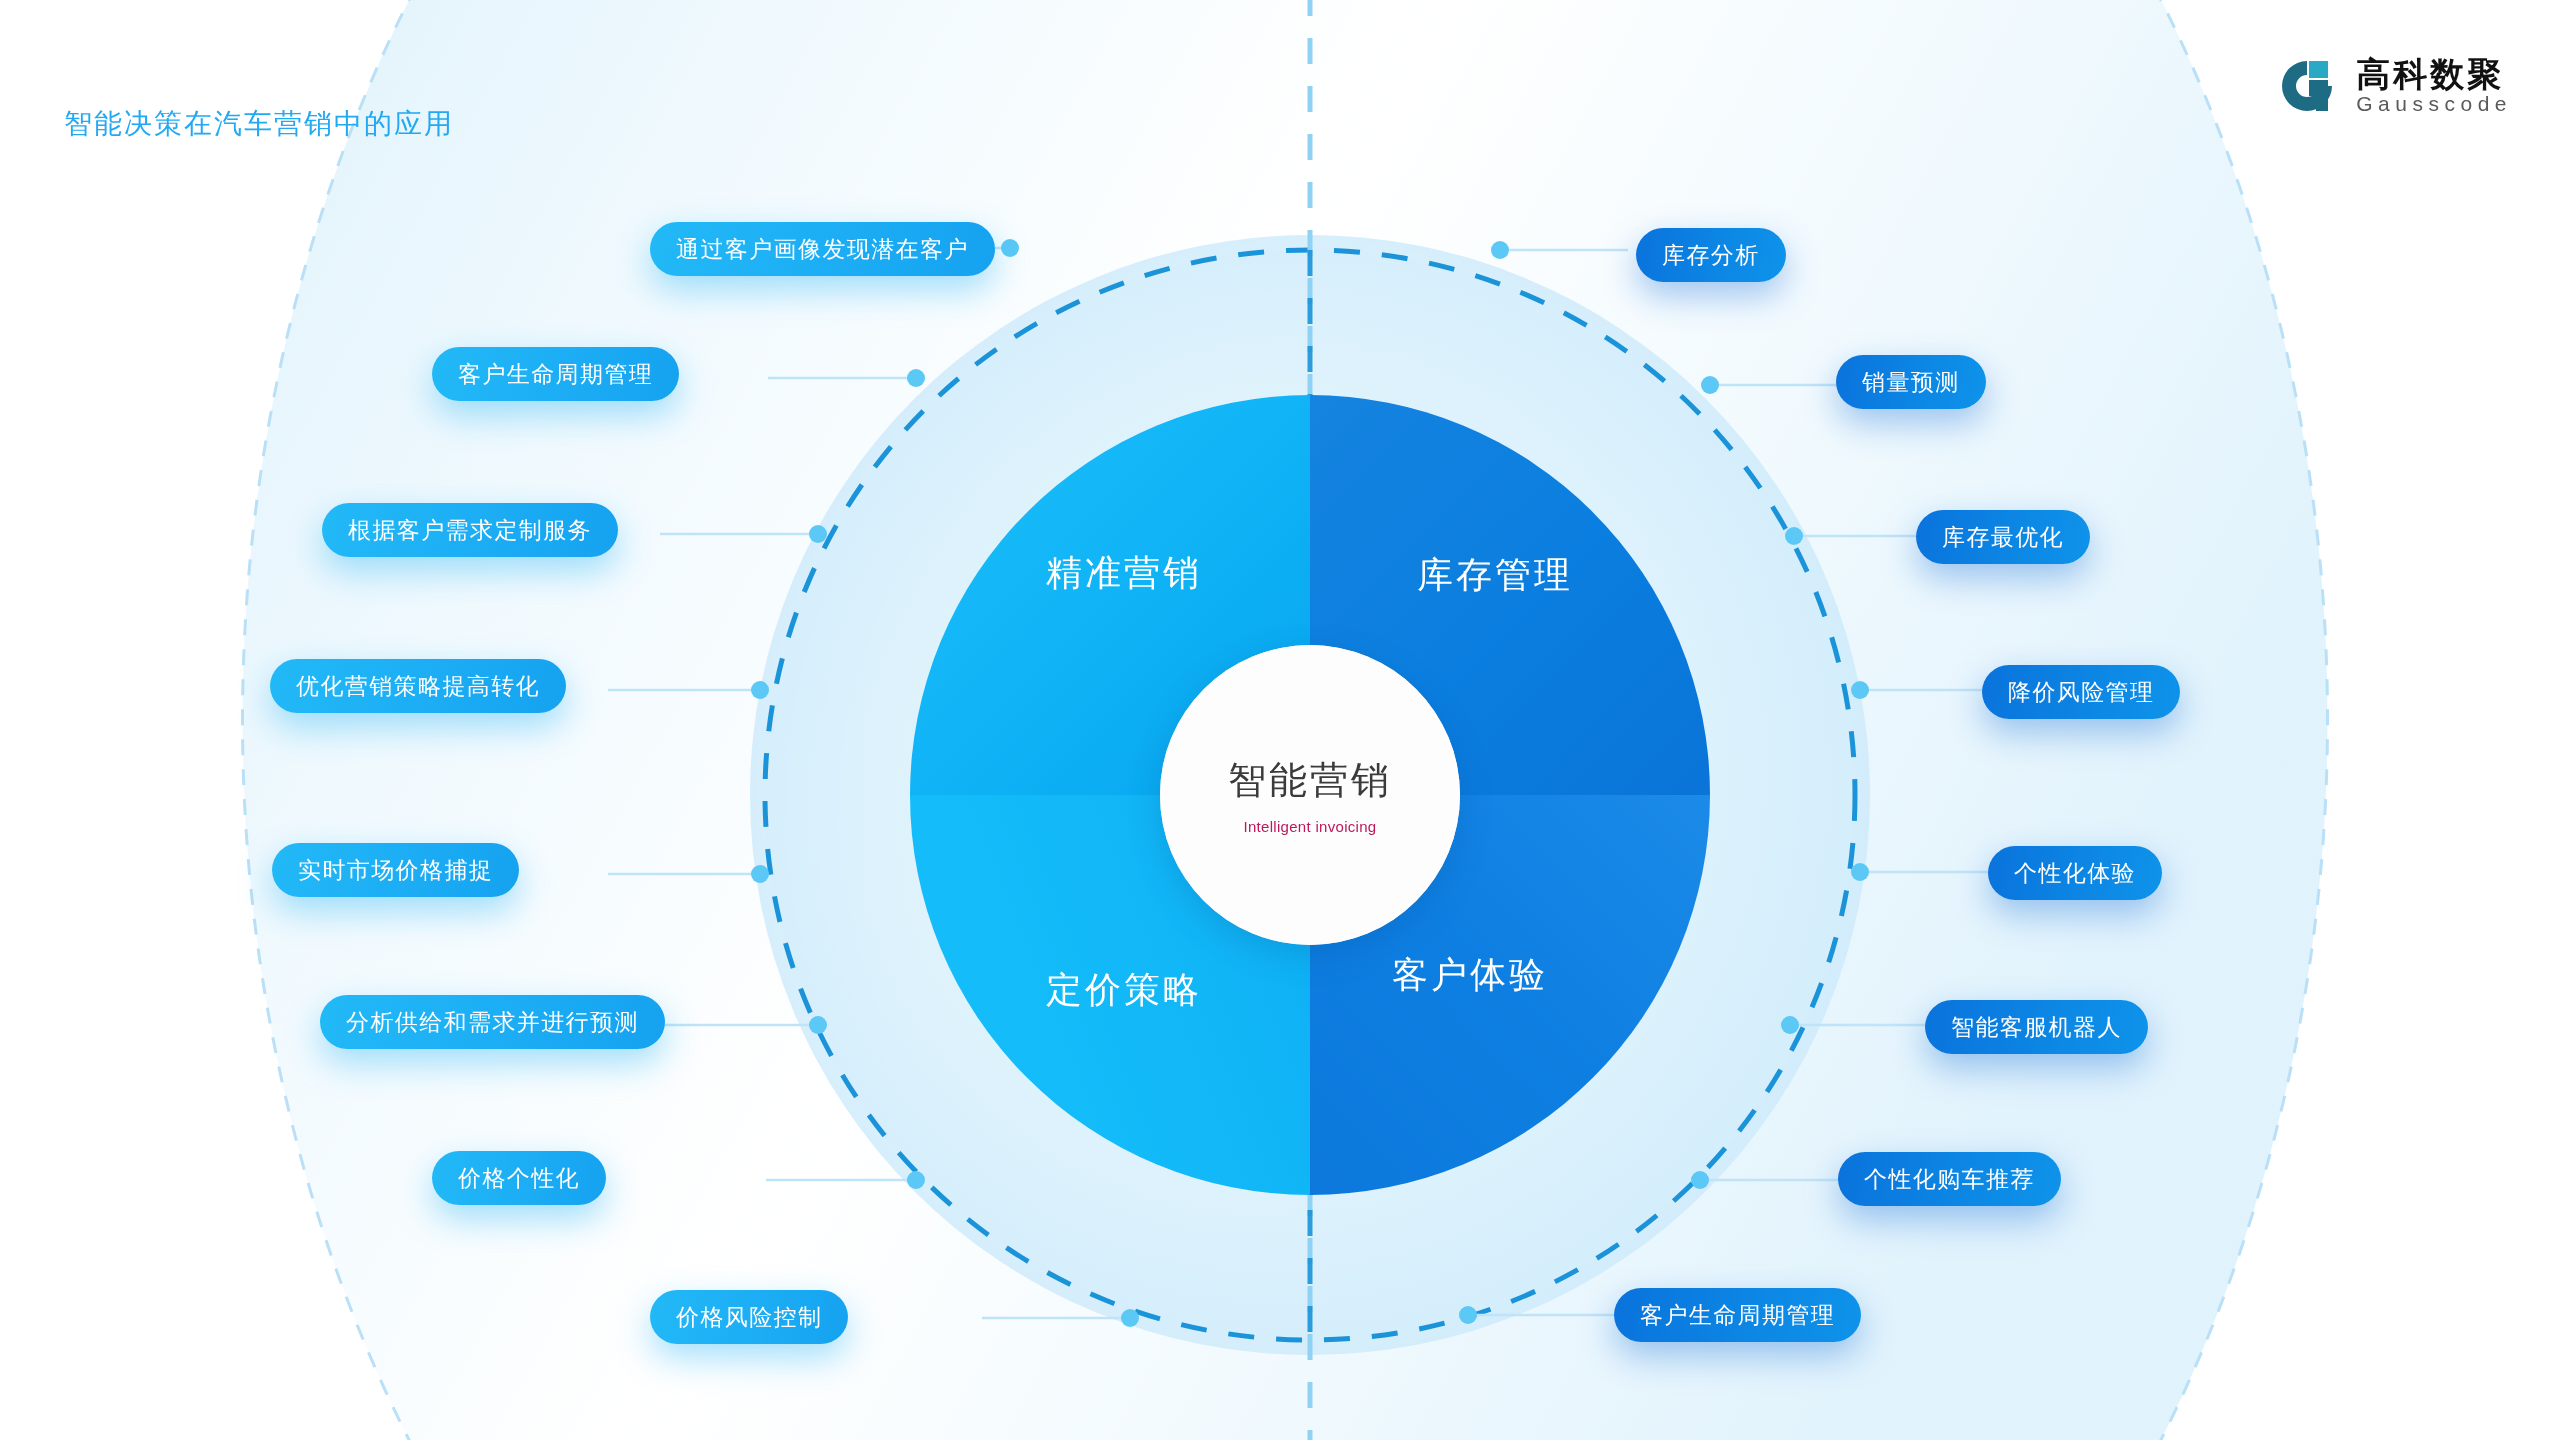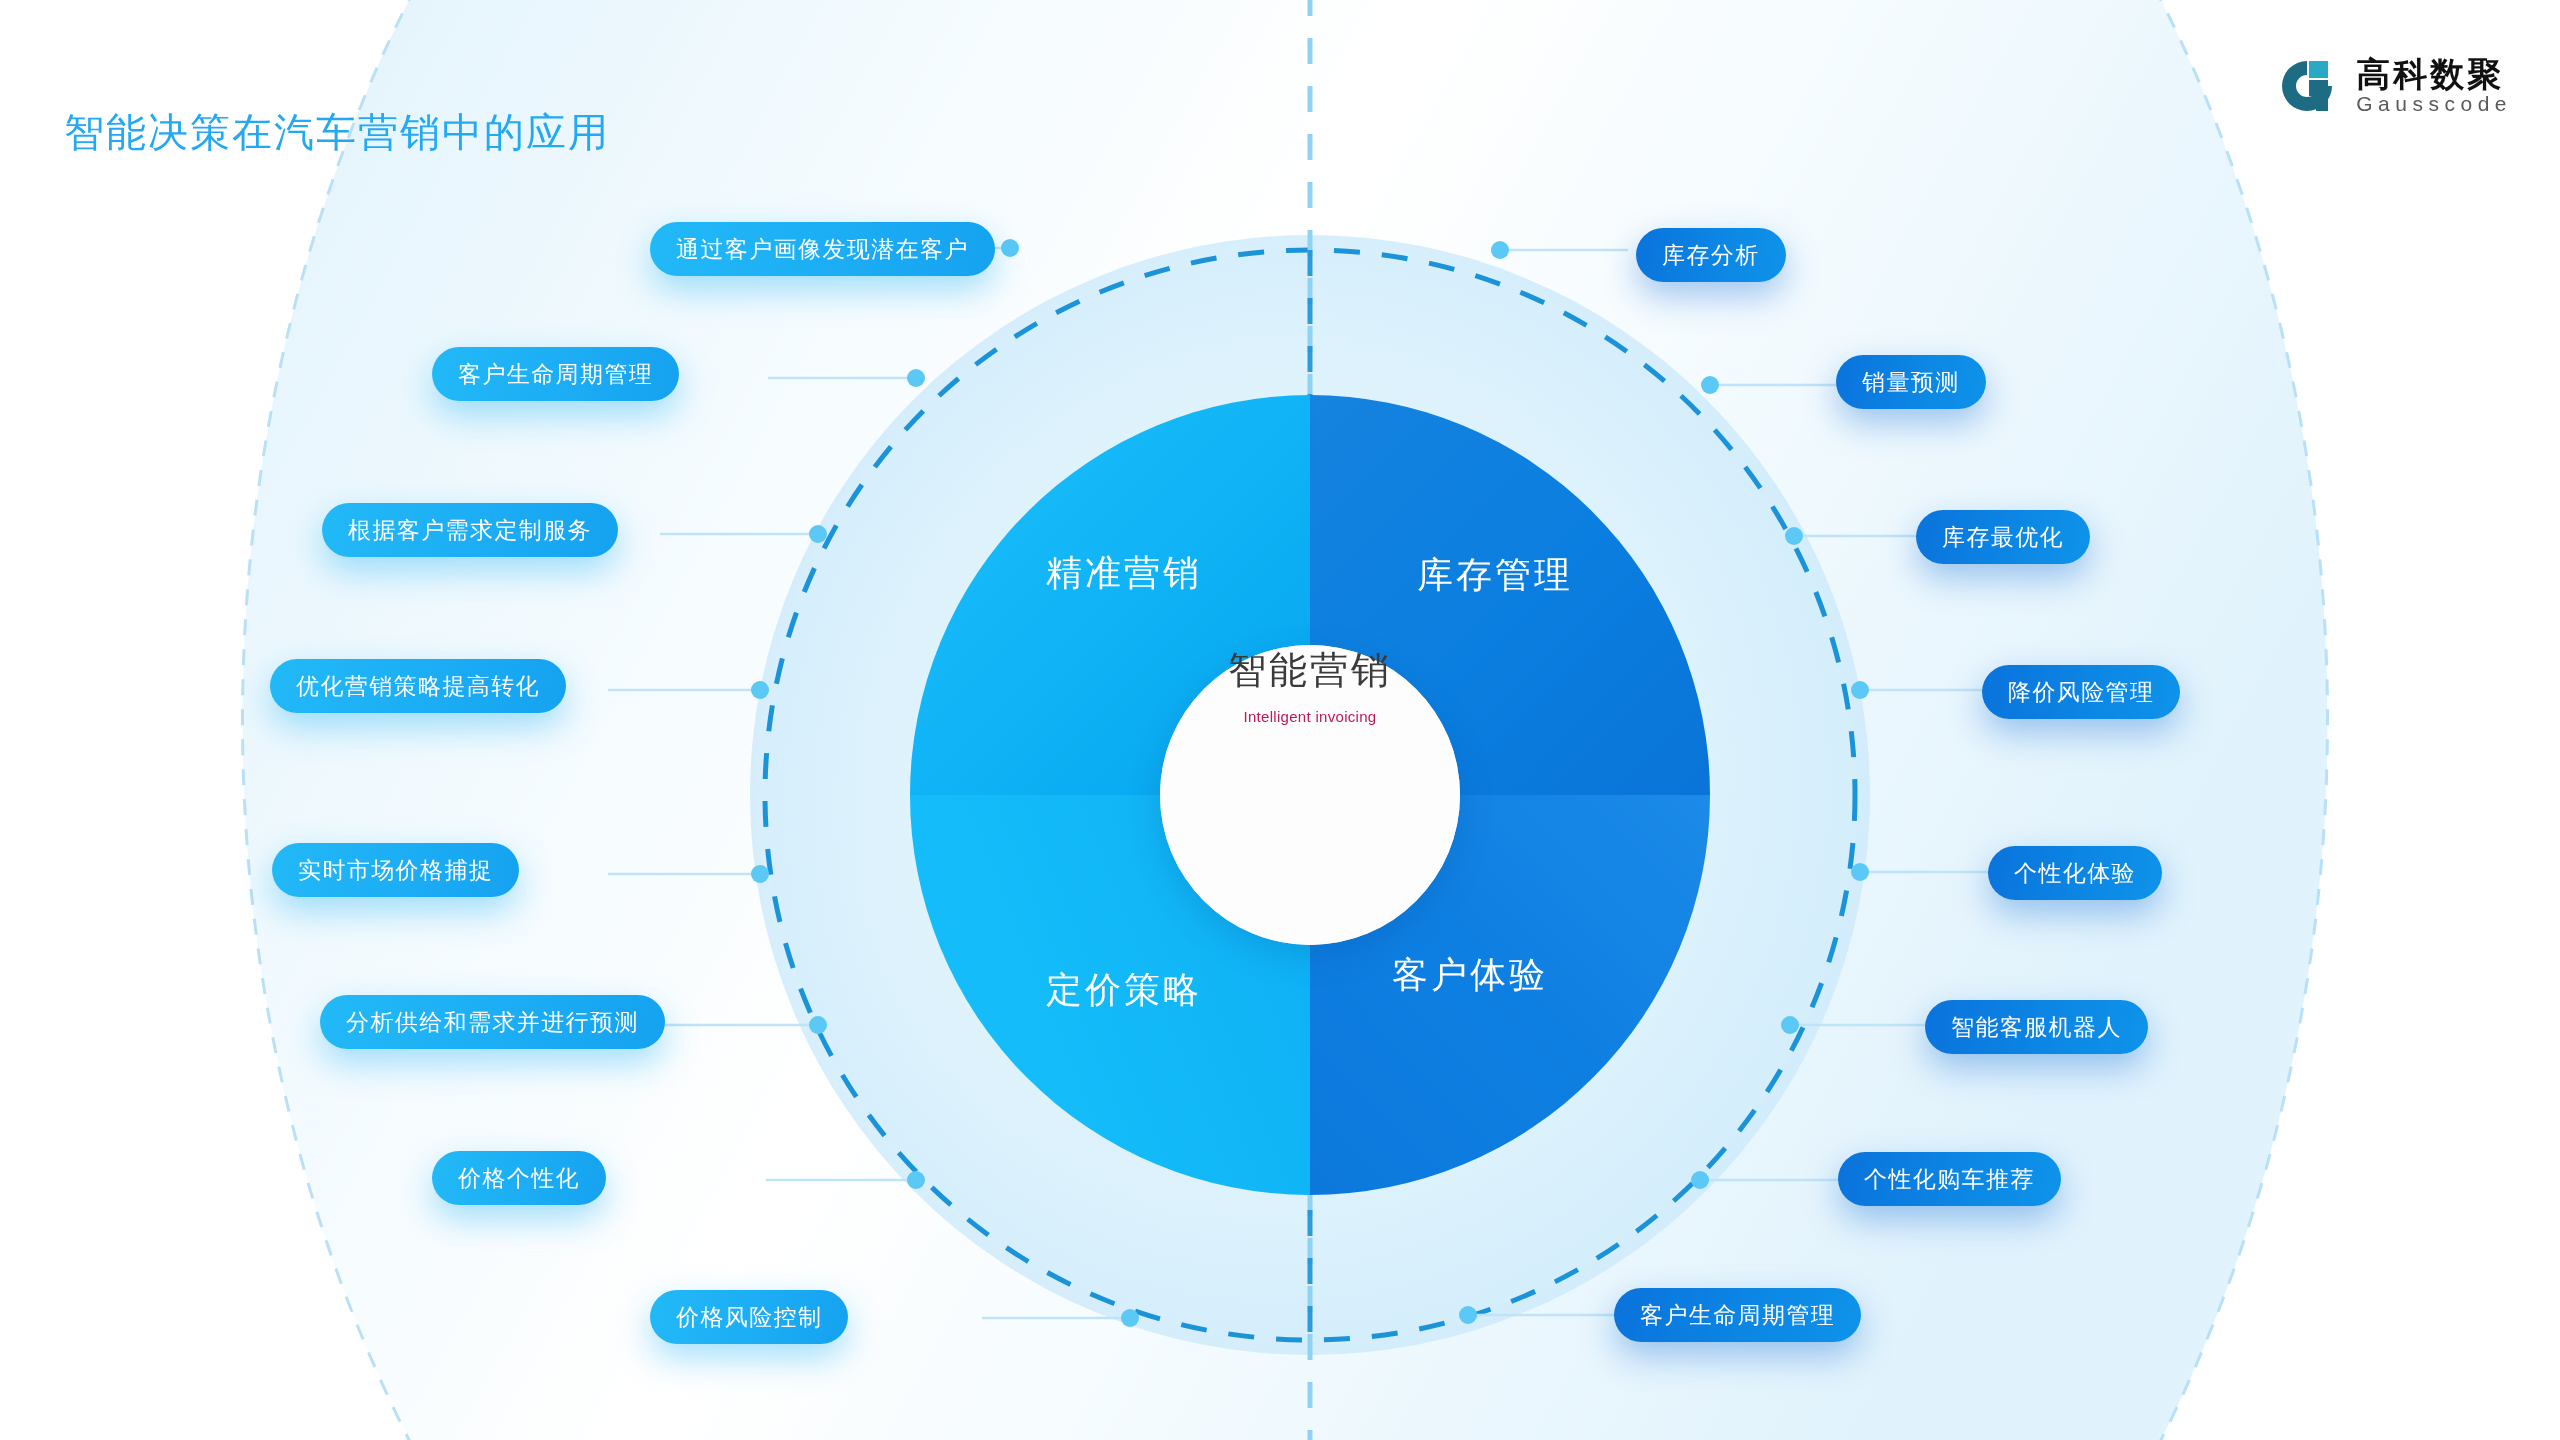--- a/index.html
+++ b/index.html
@@ -7,21 +7,21 @@
     font-family:"Liberation Sans","DejaVu Sans",sans-serif; }
 
   #stage { position:relative; width:2560px; height:1440px; background:#fff; overflow:hidden; }
 
   
   #bg-leaf { position:absolute; left:0; top:0; width:2560px; height:1440px; }
 
   
   #page-title {
     position:absolute; left:64px; top:105px;
-    font-size:40px; color:#23a9f2; letter-spacing:2px; white-space:nowrap;
+    font-size:28px; color:#23a9f2; letter-spacing:2px; white-space:nowrap;
   }
 
   #brand-logo { position:absolute; right:48px; top:55px; display:flex; align-items:center; gap:18px; }
   #brand-mark { width:62px; height:62px; position:relative; }
   #brand-text { display:flex; flex-direction:column; justify-content:center; }
   #brand-cn { font-size:34px; font-weight:bold; color:#111; letter-spacing:3px; line-height:1.08; }
   #brand-en { font-size:21px; color:#5a5a5a; letter-spacing:5.5px; line-height:1.15; }
 
   .quad-label {
     position:absolute; color:#ffffff; font-size:36px; letter-spacing:3px;
@@ -29,21 +29,21 @@
   }
   #quad-tl { left:1124px; top:573px; }
   #quad-tr { left:1495px; top:575px; }
   #quad-bl { left:1124px; top:990px; }
   #quad-br { left:1470px; top:975px; }
 
   #hub {
     position:absolute; left:1160px; top:645px; width:300px; height:300px;
     border-radius:50%; background:#fdfdfd;
     box-shadow:0 10px 34px rgba(0,70,140,0.20);
-    display:flex; flex-direction:column; align-items:center; 
+    display:flex; flex-direction:column; align-items:center; justify-content:center;
   }
   #hub-title { font-size:38px; color:#3b3b3b; letter-spacing:3px; }
   #hub-sub { font-size:15px; color:#be185d; margin-top:12px; letter-spacing:0.3px; }
 
   
   .pill {
     position:absolute; height:54px; border-radius:27px;
     display:flex; align-items:center; justify-content:center;
     color:#ffffff; font-size:23px; letter-spacing:1.4px; white-space:nowrap;
     padding:0 26px;

